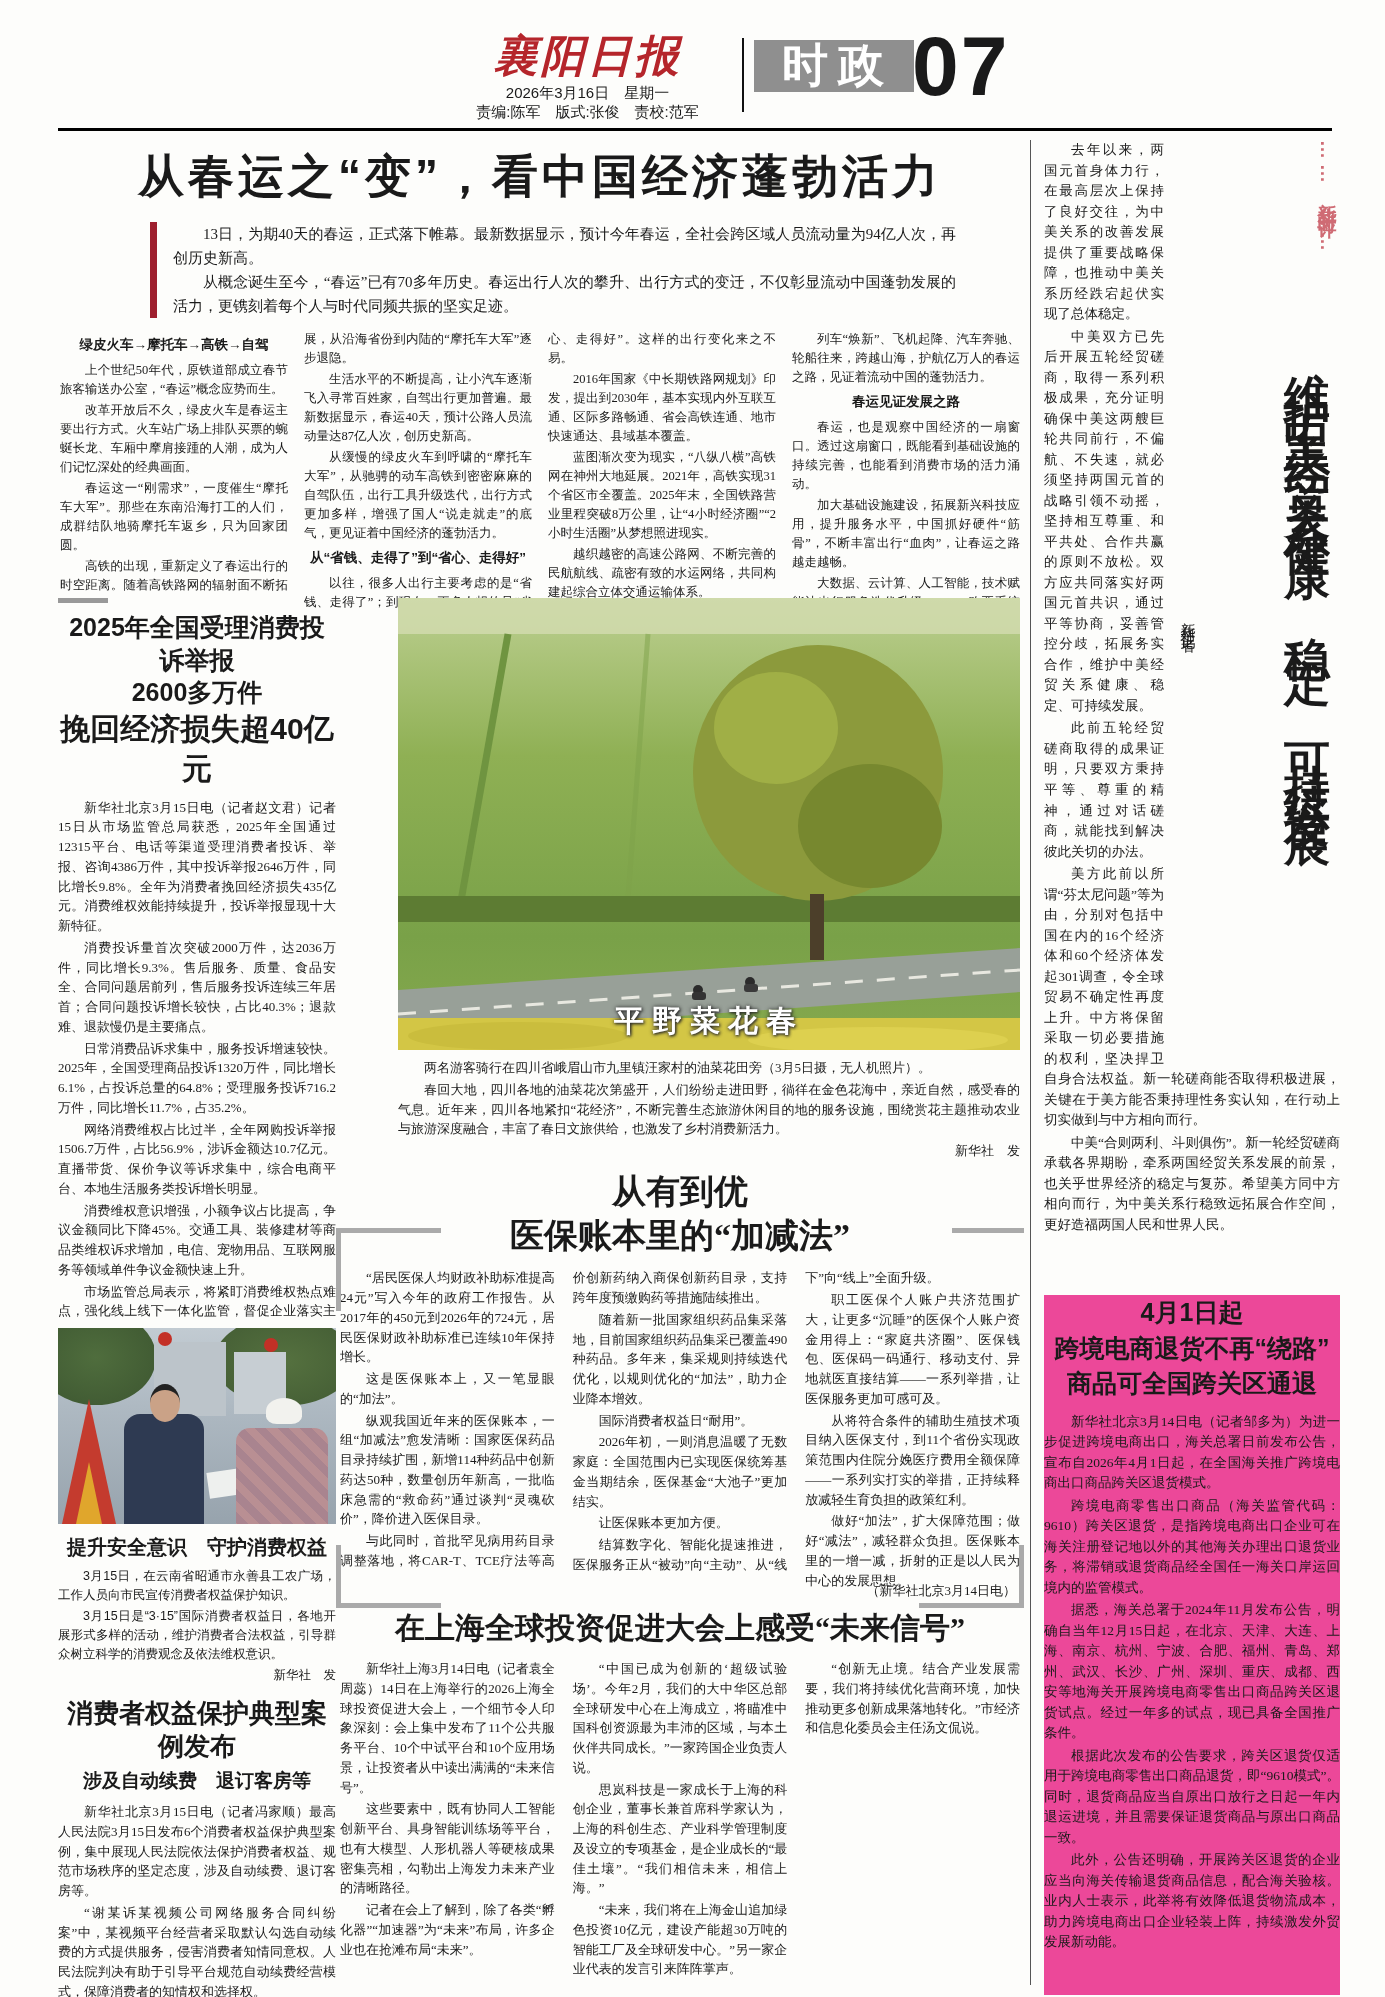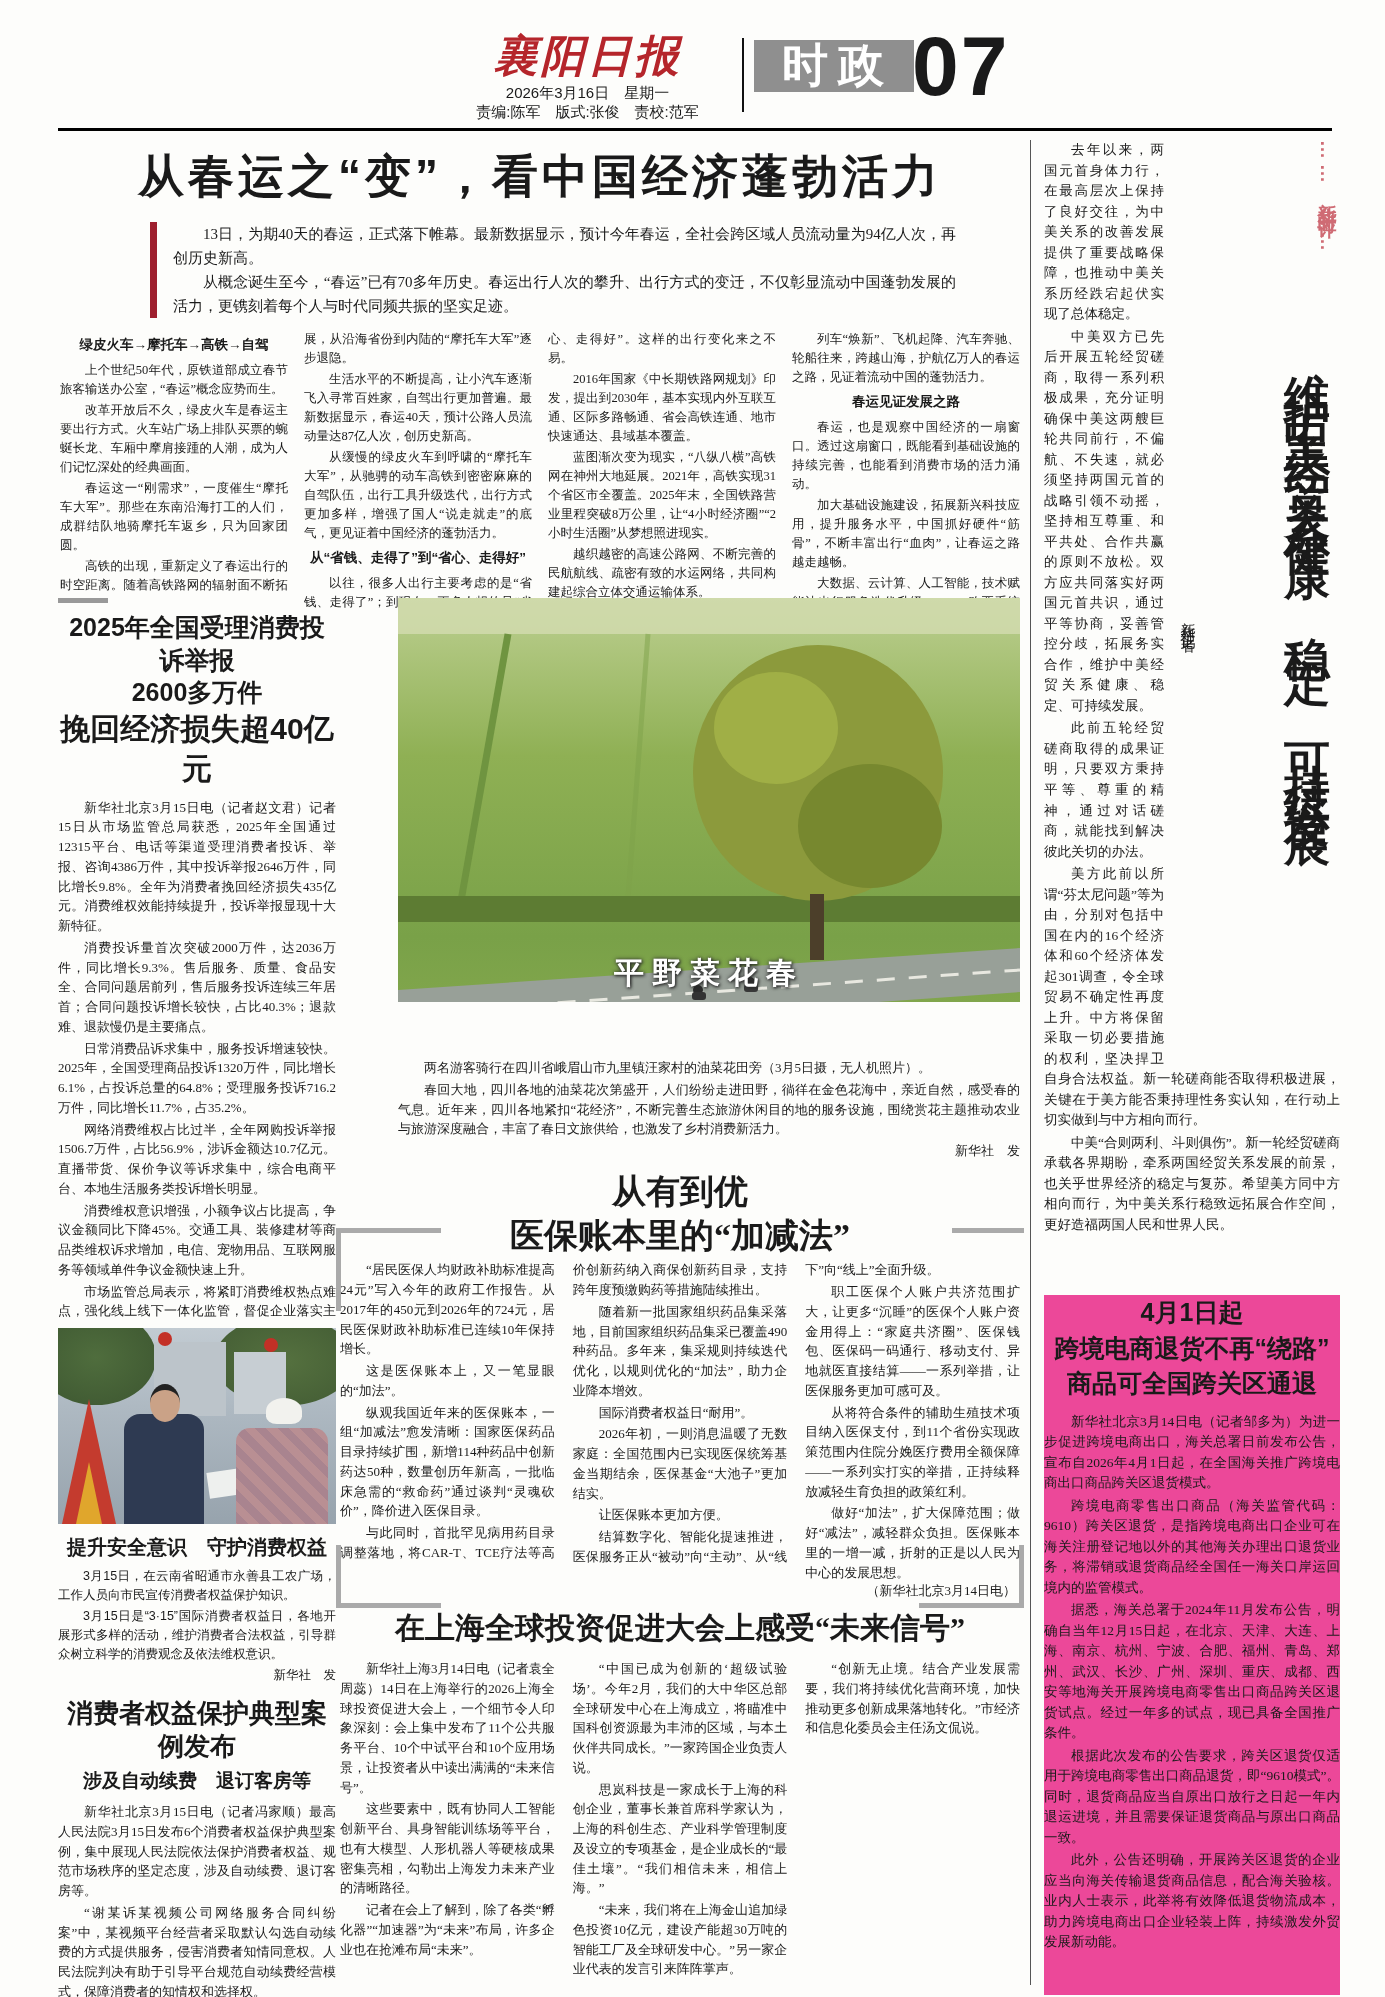--- a/index.html
+++ b/index.html
@@ -66,31 +66,31 @@
               border-radius:50% 50% 30% 30%;background:#f2f2ee;}
   .p315-paper{position:absolute;left:150px;bottom:28px;width:40px;height:26px;background:#eef0ee;
               transform:rotate(-8deg);}
   .photo315-title{font:bold 20px "Liberation Sans",sans-serif;text-align:center;margin-top:10px;}
   .photo315-caps{font-size:12.5px;margin-top:6px;font-family:"Liberation Sans",sans-serif;}
   .cases-h{font:900 26px "Liberation Sans",sans-serif;text-align:center;margin-top:12px;line-height:1.3;}
   .cases-sub{font:bold 19px "Liberation Sans",sans-serif;text-align:center;margin:4px 0 8px 0;}
   .cases-body{height:292px;overflow:hidden;font-size:13px;}
 
   
-  .field-photo{left:398px;top:598px;width:622px;height:404px;overflow:hidden;}
+  .field-photo{left:398px;top:598px;width:622px;height:452px;overflow:hidden;}
   .field-title{position:absolute;left:0;right:0;bottom:8px;text-align:center;color:#fff;
                font:bold 30px "Liberation Sans",sans-serif;letter-spacing:8px;
                text-shadow:0 0 4px #333,1px 1px 3px #222;}
   .field-caption{left:398px;top:1058px;width:622px;font-size:13px;}
   .field-caption .fc-credit{text-indent:0;text-align:right;}
 
   
   .yibao{left:340px;top:1170px;width:680px;height:430px;}
   .yibao-h{font:900 34px "Liberation Serif",serif;text-align:center;line-height:1.3;}
-  .yibao-body{margin-top:2px;height:322px;column-count:3;column-gap:18px;column-fill:auto;
+  .yibao-body{margin-top:10px;height:322px;column-count:3;column-gap:18px;column-fill:auto;
               font-size:13px;overflow:hidden;}
   .br{position:absolute;border-color:#aaa;}
   .br-tl{left:-4px;top:58px;width:100px;height:78px;border-left:5px solid #aaa;border-top:5px solid #aaa;}
   .br-tr{right:-4px;top:58px;width:72px;border-top:5px solid #aaa;}
   .br-bl{left:-4px;bottom:-8px;width:100px;height:58px;border-left:5px solid #aaa;border-bottom:5px solid #aaa;}
   .br-br{right:-4px;bottom:-8px;width:100px;height:58px;border-right:5px solid #aaa;border-bottom:5px solid #aaa;}
   .yibao-credit{position:absolute;right:4px;bottom:0;font-size:13px;}
 
   
   .shanghai{left:340px;top:1608px;width:680px;height:389px;}

